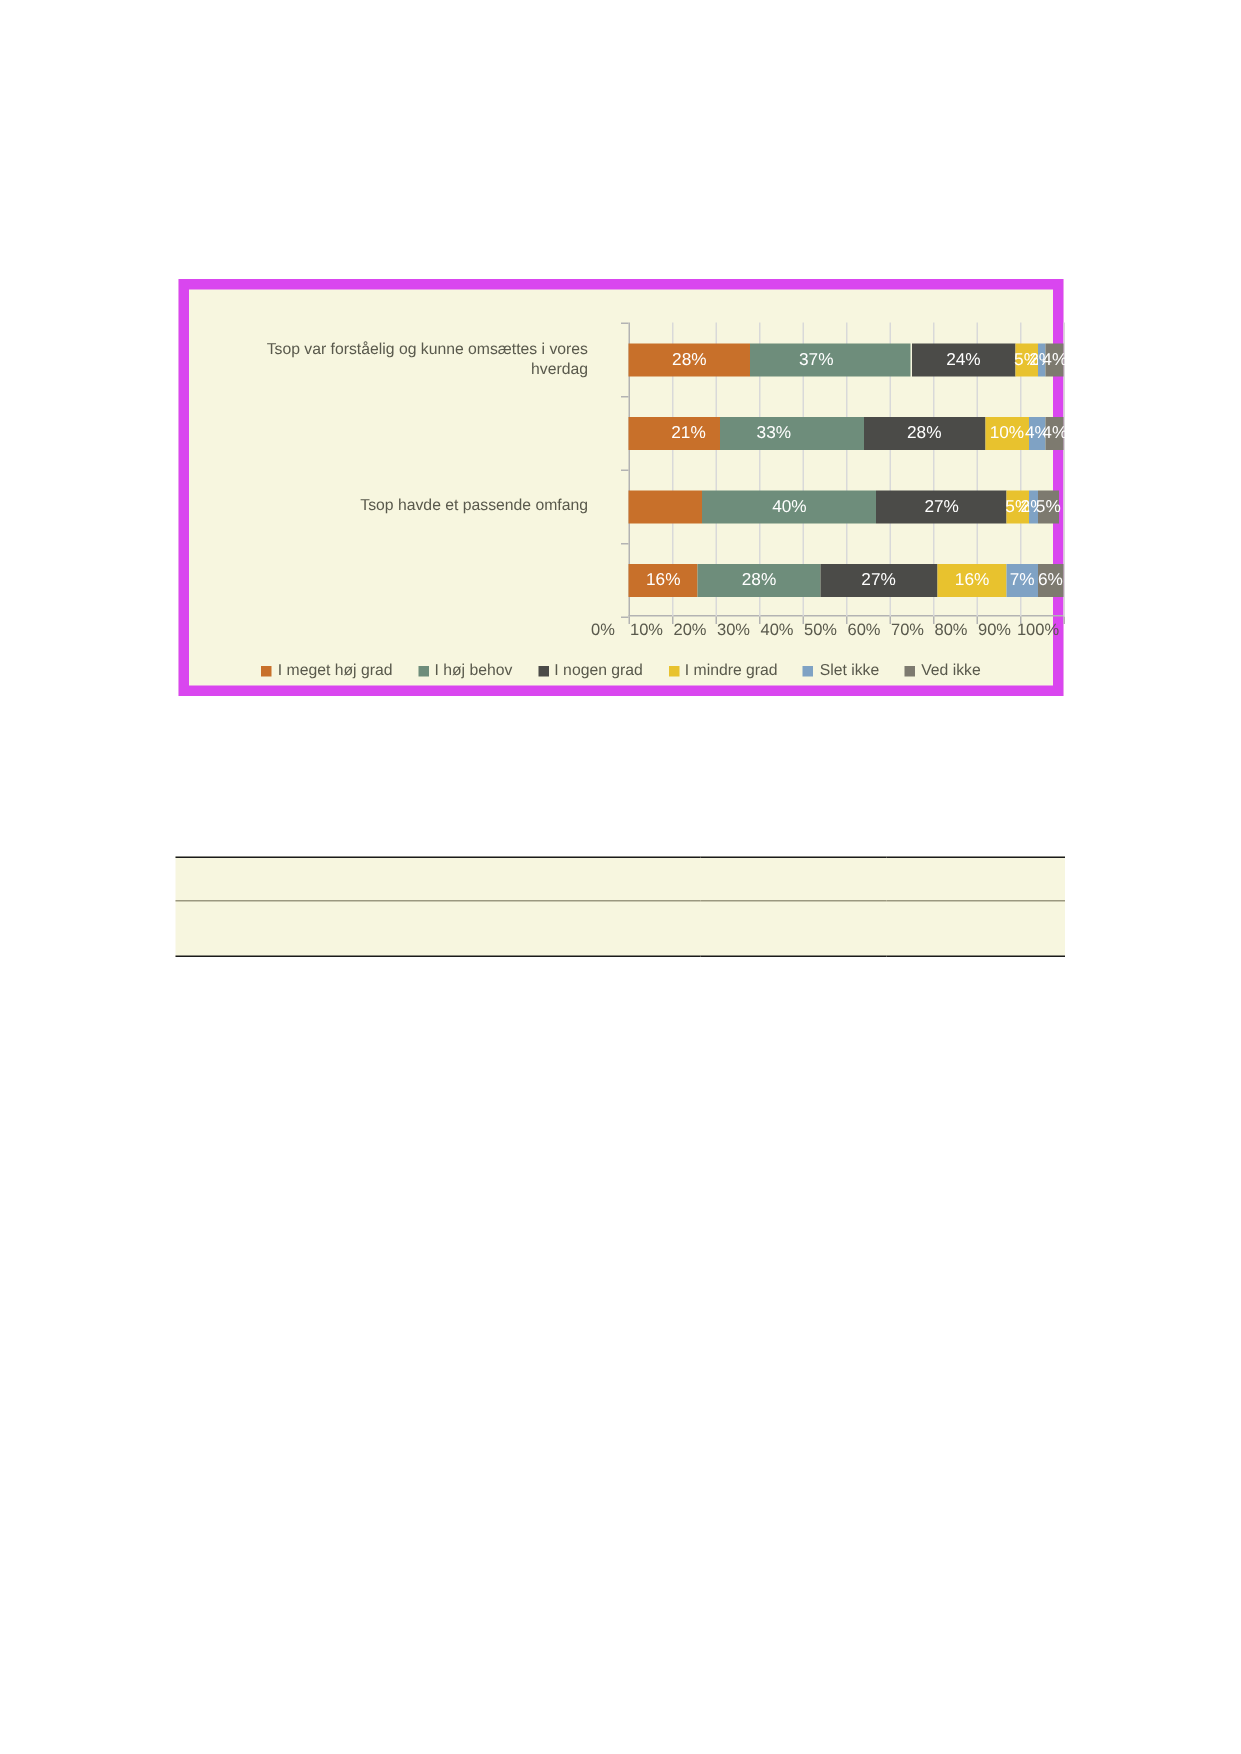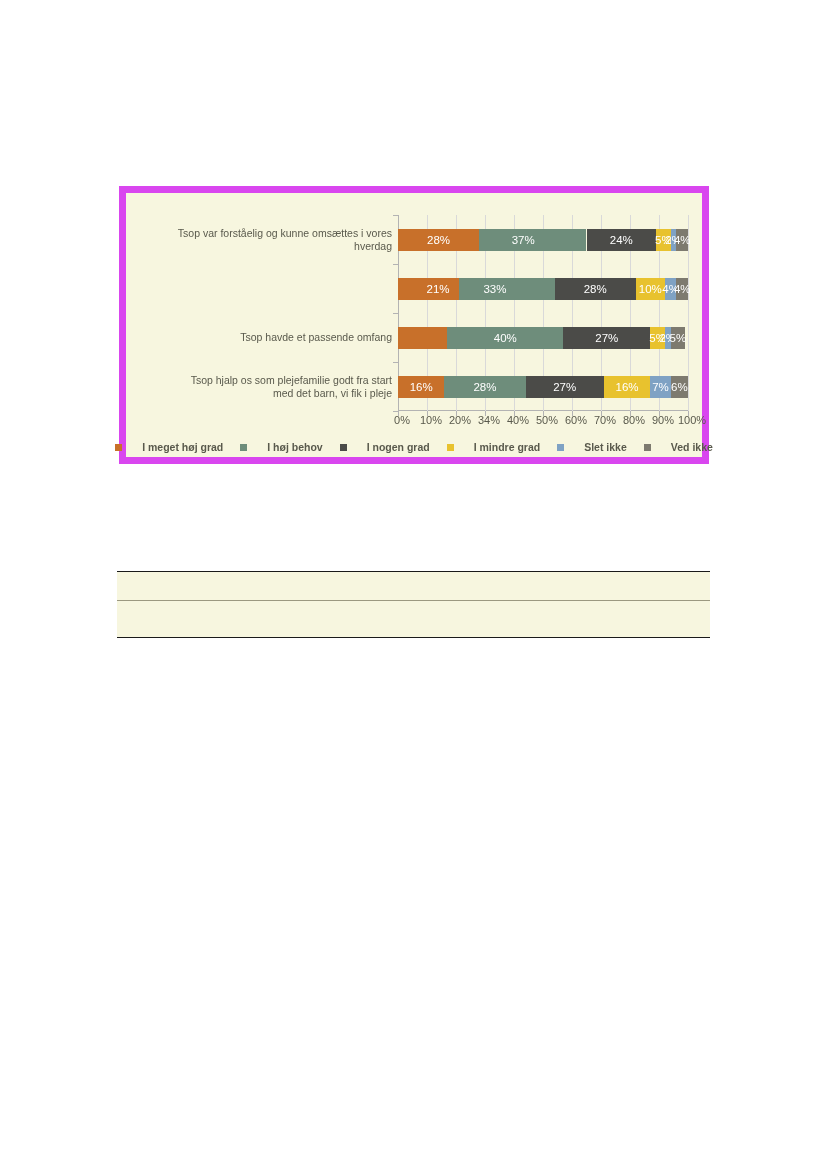--- a/index.html
+++ b/index.html
@@ -23,21 +23,21 @@
     width: 590px;
     height: 278px;
     background: #f7f6df;
     border: 7px solid #d946ef;
     box-sizing: border-box;
   }
 
   
   .plot-area {
     position: absolute;
-    left: 272px;   
+    left: 293px;   
     top: 22px;
     width: 290px;  
     height: 196px;
   }
 
   .gridline {
     position: absolute;
     top: 0;
     bottom: 0;
     width: 1px;
@@ -147,23 +147,22 @@
     top: 248px;
     display: flex;
     justify-content: center;
     align-items: center;
     gap: 17px;
     flex-wrap: nowrap;
   }
   .legend-item {
     display: flex;
     align-items: center;
-    gap: 20px;
+    gap: 4px;
     white-space: nowrap;
-    font-weight: bold;
   }
   .legend-swatch {
     width: 7px;
     height: 7px;
     display: inline-block;
   }
   .legend-text {
     font-size: 10.5px;
     color: #59594c;
   }
@@ -201,24 +200,20 @@
 
 <div id="chart-frame">
 
   <div class="cat-labels">
       <div class="cat-label" style="top: 11.5px;">
         <div>Tsop var forståelig og kunne omsættes i vores</div>
         <div>hverdag</div>
       </div>
       <div class="cat-label" style="top: 116px; text-align: right;">
         <div>Tsop havde et passende omfang</div>
-      </div>
-      <div class="cat-label" style="top: 158.5px;">
-        <div>Tsop hjalp os som plejefamilie godt fra start</div>
-        <div>med det barn, vi fik i pleje</div>
       </div>
     </div>
 
   <div class="plot-area">
     <div class="axis-line-left"></div>
     <div class="axis-line-bottom"></div>
     <div id="gridlines">
         <div class="tick-mark" style="left: 0px;"></div>
         <div class="gridline" style="left: 29px;"></div>
         <div class="tick-mark" style="left: 29px;"></div>
@@ -305,21 +300,21 @@
           <div class="seg" style="left: 272.6px; width: 17.4px; background: rgb(125, 122, 111);"></div>
           <div class="seg-label" style="left: 268.3px; width: 26px;">6%</div>
         </div>
       </div>
   </div>
 
   <div class="xlabels">
       <div class="xlabel" style="left: 0px;">0%</div>
       <div class="xlabel" style="left: 29px;">10%</div>
       <div class="xlabel" style="left: 58px;">20%</div>
-      <div class="xlabel" style="left: 87px;">34%</div>
+      <div class="xlabel" style="left: 87px;">30%</div>
       <div class="xlabel" style="left: 116px;">40%</div>
       <div class="xlabel" style="left: 145px;">50%</div>
       <div class="xlabel" style="left: 174px;">60%</div>
       <div class="xlabel" style="left: 203px;">70%</div>
       <div class="xlabel" style="left: 232px;">80%</div>
       <div class="xlabel" style="left: 261px;">90%</div>
       <div class="xlabel" style="left: 290px;">100%</div>
     </div>
 
   <div class="legend" id="legend">

